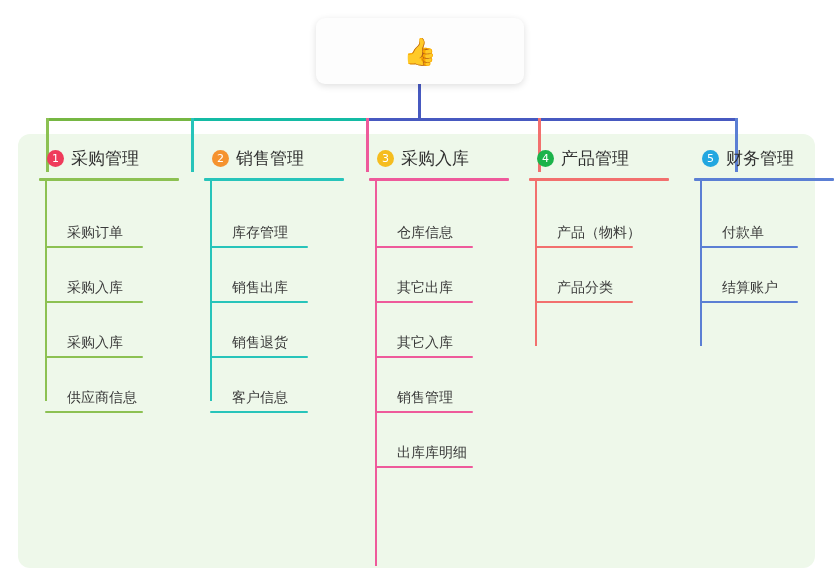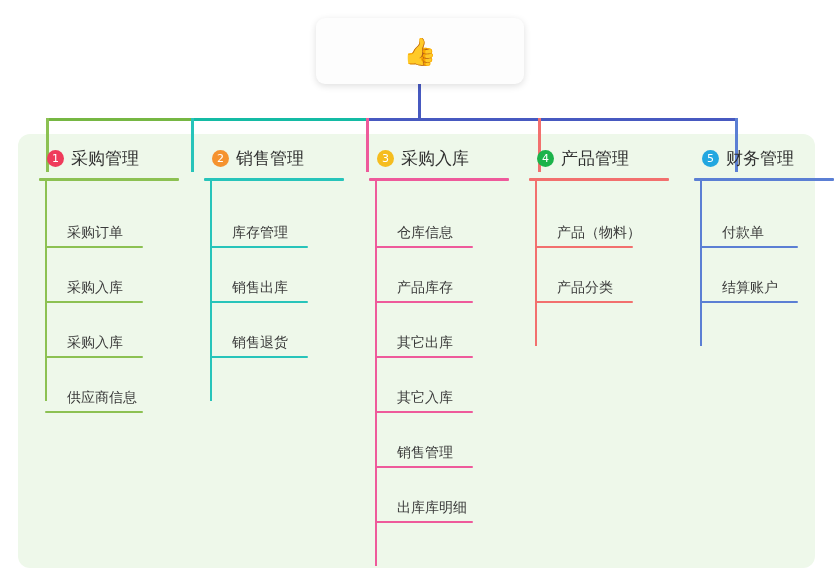--- a/index.html
+++ b/index.html
@@ -204,39 +204,39 @@
             <div class="leaf-rule" style="background: rgb(39, 196, 186);"></div>
           </div>
           <div class="leaf">
             <span class="leaf-label">销售出库</span>
             <div class="leaf-rule" style="background: rgb(39, 196, 186);"></div>
           </div>
           <div class="leaf">
             <span class="leaf-label">销售退货</span>
             <div class="leaf-rule" style="background: rgb(39, 196, 186);"></div>
           </div>
+          <div class="leaf">
+            <span class="leaf-label">客户信息</span>
+            <div class="leaf-rule" style="background: rgb(39, 196, 186);"></div>
+          </div>
         </div>
       </div>
       <div class="column" style="left: 357px;">
         <div class="col-head">
           <span class="badge" style="background: rgb(245, 189, 31);">3</span>
           <span class="col-title">采购入库</span>
         </div>
         <div class="head-rule" style="background: rgb(238, 90, 155); margin-left: 12px;"></div>
         <div class="branch">
           <div class="spine" style="background: rgb(238, 90, 155); height: 385px;"></div>
           <div class="leaf">
             <span class="leaf-label">仓库信息</span>
             <div class="leaf-rule" style="background: rgb(238, 90, 155);"></div>
           </div>
           <div class="leaf">
-            <span class="leaf-label">产品库存</span>
-            <div class="leaf-rule" style="background: rgb(238, 90, 155);"></div>
-          </div>
-          <div class="leaf">
             <span class="leaf-label">其它出库</span>
             <div class="leaf-rule" style="background: rgb(238, 90, 155);"></div>
           </div>
           <div class="leaf">
             <span class="leaf-label">其它入库</span>
             <div class="leaf-rule" style="background: rgb(238, 90, 155);"></div>
           </div>
           <div class="leaf">
             <span class="leaf-label">销售管理</span>
             <div class="leaf-rule" style="background: rgb(238, 90, 155);"></div>

